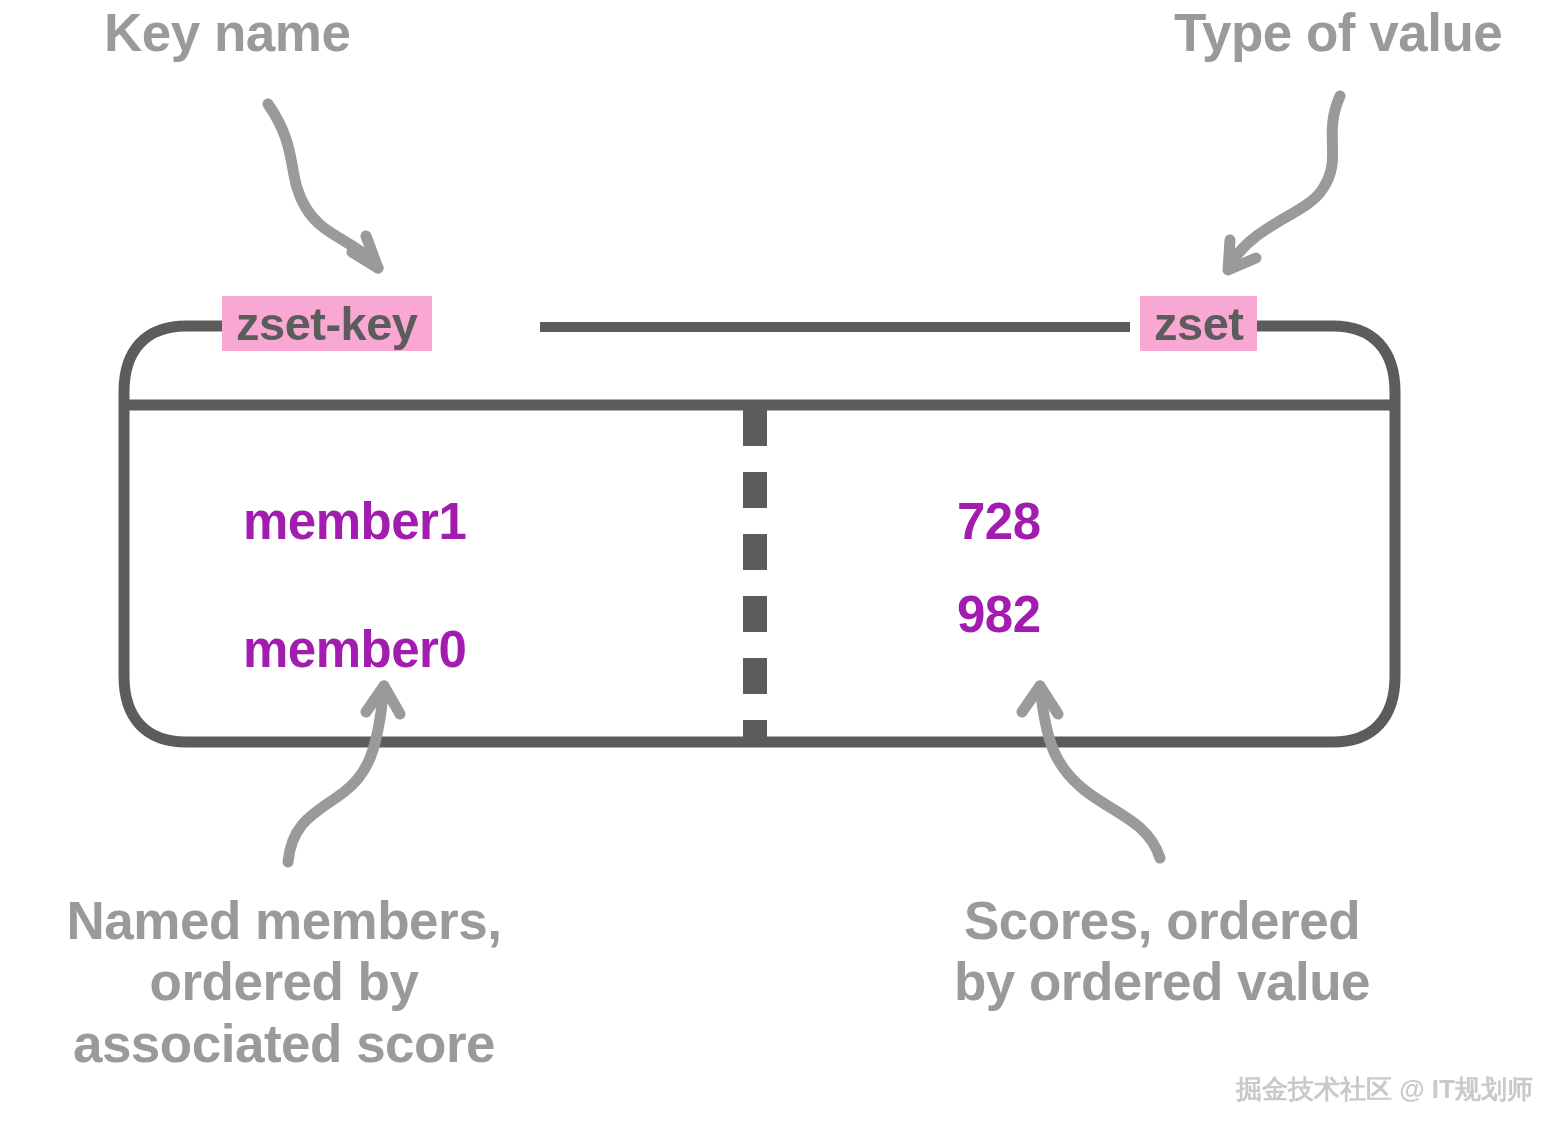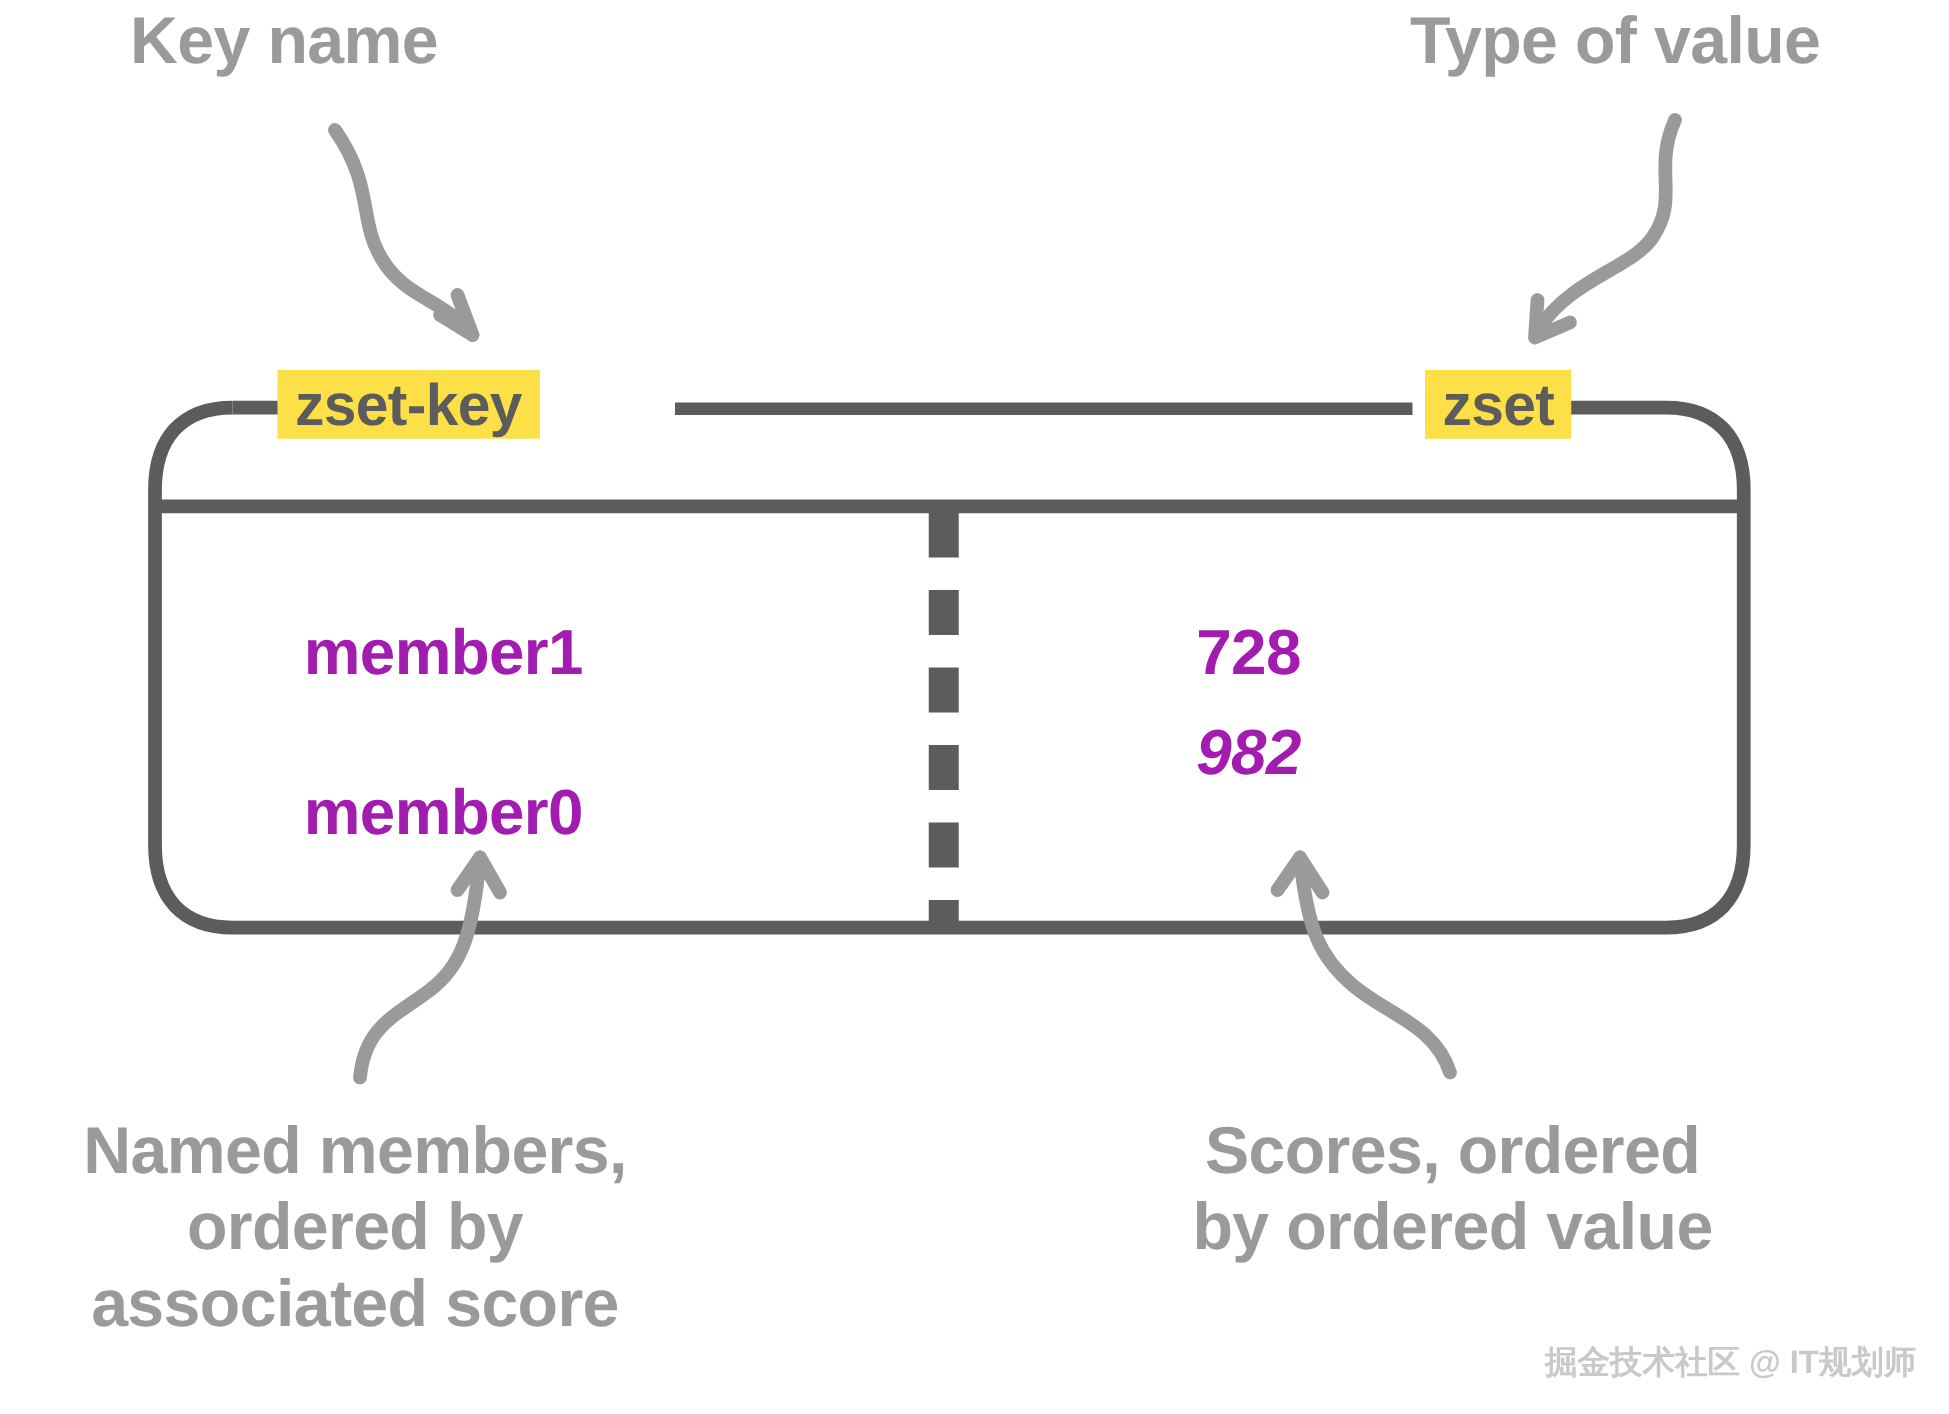--- a/index.html
+++ b/index.html
@@ -39,40 +39,40 @@
     font-size: 53px;
     letter-spacing: -0.5px;
     text-align: center;
   }
   .tag {
     position: absolute;
     color: #5c5c5c;
     font-weight: bold;
     font-size: 47px;
     white-space: nowrap;
-    background: #fde047;
+    background: #f9a8d4;
     padding: 0 14px;
     letter-spacing: -0.5px;
   }
   .cell {
     position: absolute;
     color: #a21caf;
     font-weight: bold;
     font-size: 51px;
     white-space: nowrap;
     letter-spacing: -0.5px;
   }
   #key-name-label   { left: 104px;  top: 2px;  }
-  #type-value-label { left: 1128px; top: 2px;  }
+  #type-value-label { left: 1174px; top: 2px;  }
   #zset-key-tag     { left: 222px;  top: 296px; }
   #zset-tag         { left: 1140px; top: 296px; }
   #member-1         { left: 243px;  top: 492px; }
   #member-0         { left: 243px;  top: 600px; margin-top: 20px; }
   #score-1          { left: 957px;  top: 492px; }
-  #score-0          { left: 957px;  top: 572px; font-style: italic; }
+  #score-0          { left: 957px;  top: 585px; }
   #members-note     { left: -6px;   top: 890px; width: 580px; }
   #scores-note      { left: 862px;  top: 890px; width: 600px; }
   #watermark {
     position: absolute;
     left: 1236px;
     top: 1072px;
     font-size: 26px;
     color: #c9c9c9;
     white-space: nowrap;
     font-weight: bold;

